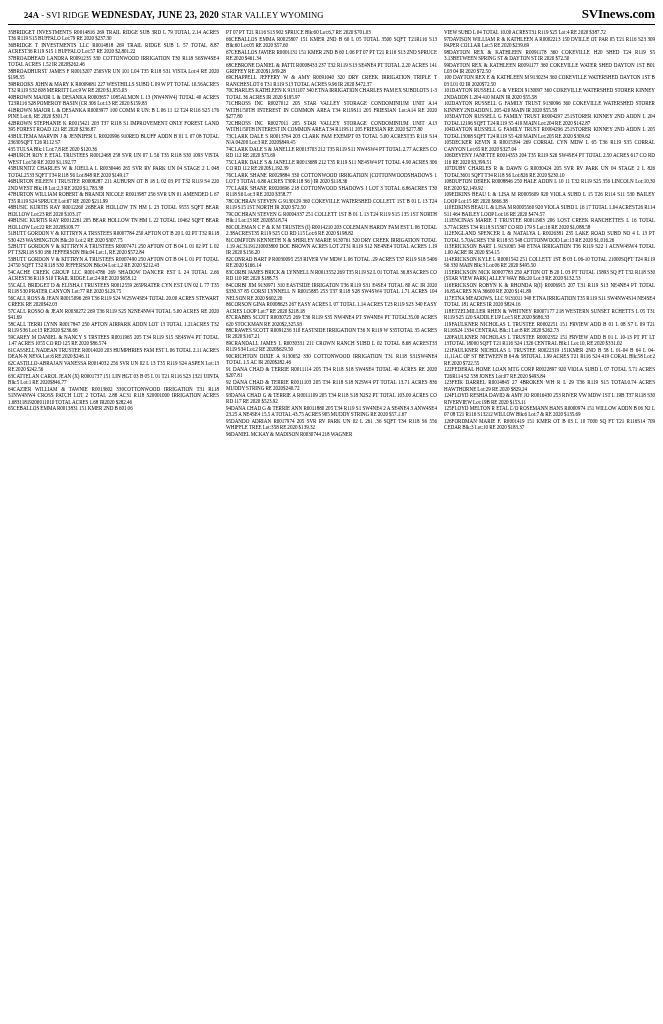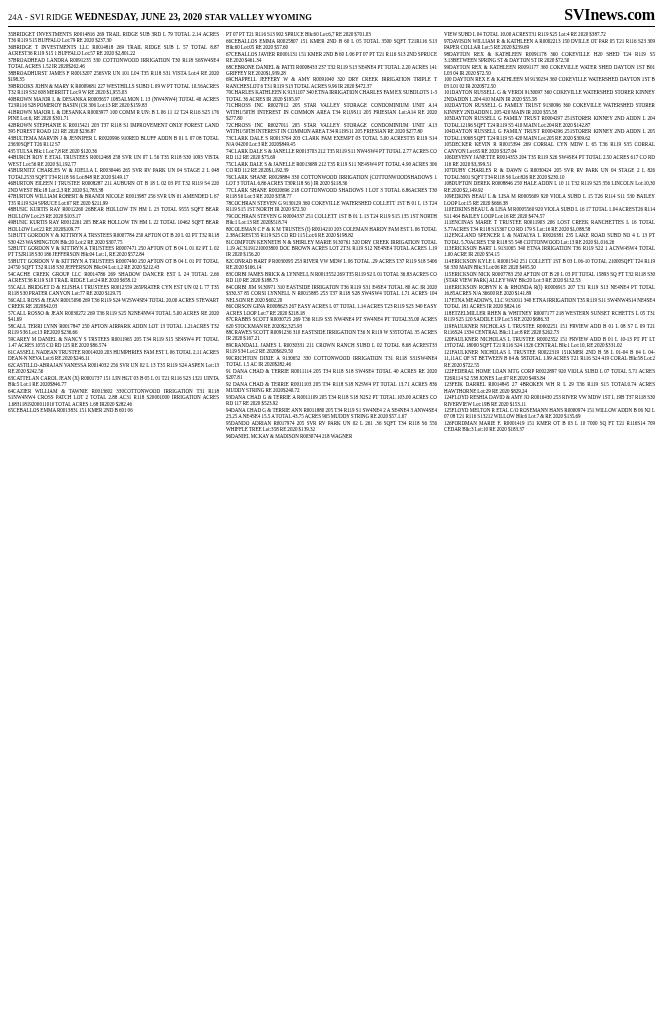--- a/index.html
+++ b/index.html
@@ -28,31 +28,31 @@
     border-bottom: 1.5px solid #000;
     padding-bottom: 2px;
     margin-bottom: 4px;
   }
   .masthead-left {
     font-size: 8.5px;
     font-family: "Liberation Serif", serif;
     letter-spacing: 0.1px;
     white-space: nowrap;
   }
-  .masthead-left .folio { font-weight: normal; }
+  .masthead-left .folio { font-weight: bold; margin-left: 16px; }
   .masthead-left .pub { font-weight: normal; }
   .masthead-left .date {
     font-weight: bold;
     font-size: 9.5px;
   }
-  .masthead-left .place { font-weight: bold; margin-top: 44px; }
+  .masthead-left .place { font-weight: normal; margin-top: 44px; }
   .masthead-right {
     font-family: "Liberation Serif", serif;
     font-weight: bold;
-    font-size: 16px;
+    font-size: 13px;
     letter-spacing: -0.2px;
     white-space: nowrap;
   }
   .columns {
     display: flex;
     gap: 7px;
     height: 985px;
   }
   .col {
     flex: 1 1 0;

